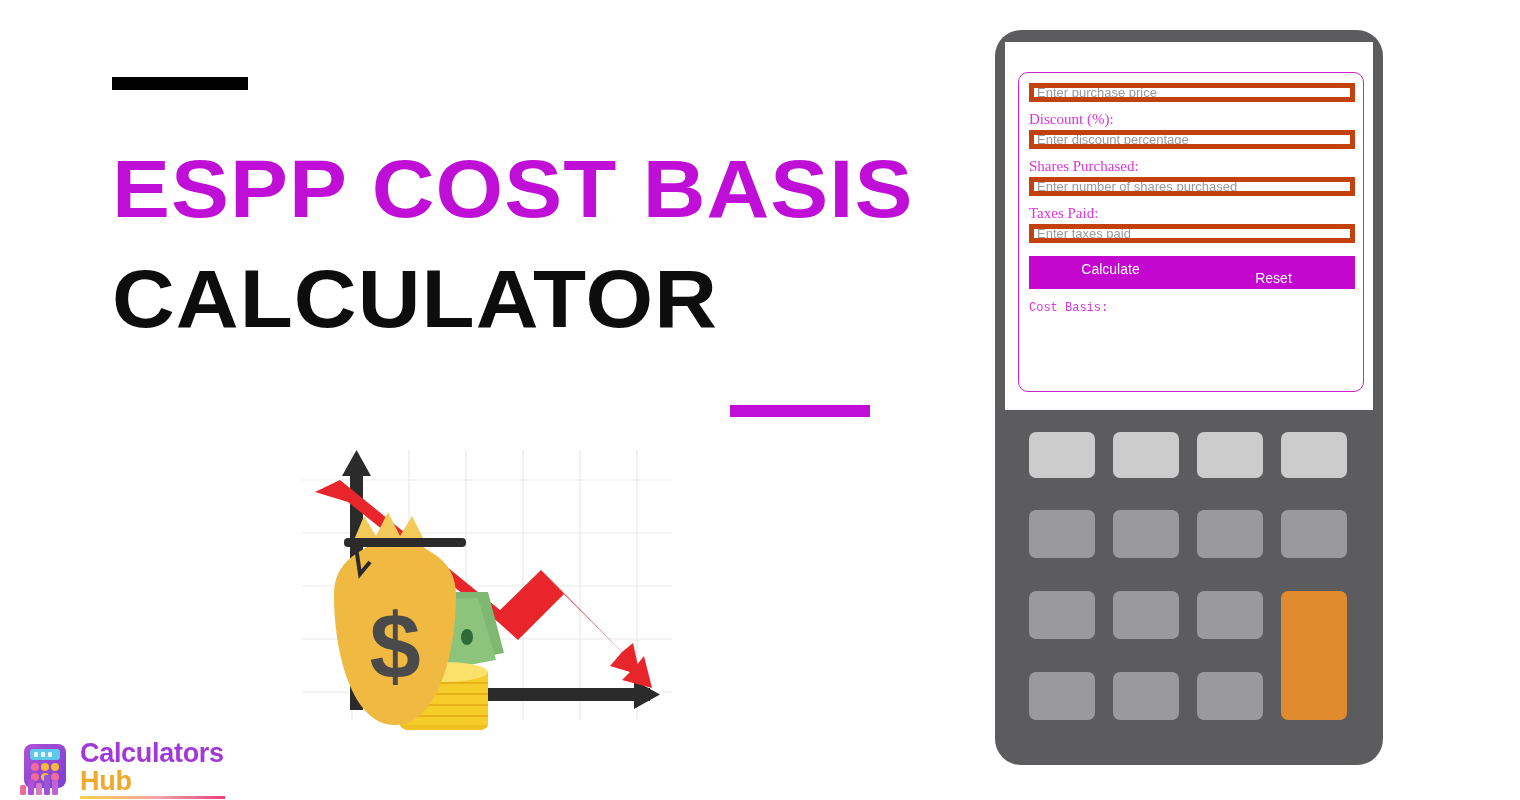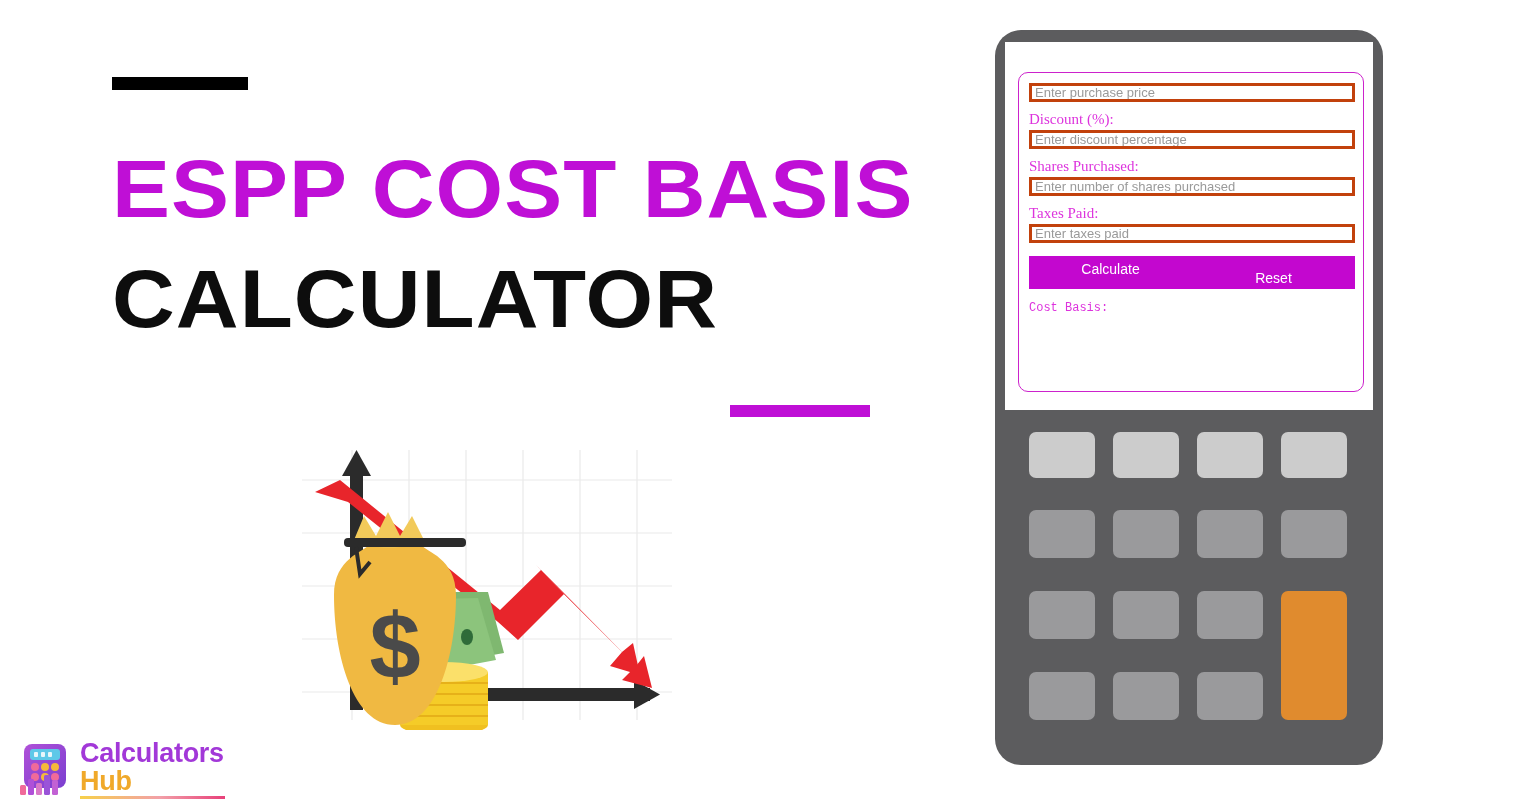--- a/index.html
+++ b/index.html
@@ -135,21 +135,21 @@
     line-height: 17px;
     color: #dd33dd;
     margin: 0 0 2px 0;
   }
 
   .field-input {
     display: block;
     width: 326px;
     height: 19px;
     box-sizing: border-box;
-    border: 3px solid #c2410c;
+    border: 5px solid #c2410c;
     background: #ffffff;
     font-family: "Liberation Sans", sans-serif;
     font-size: 13px;
     color: #222222;
     padding: 0 3px;
     margin: 0 0 9px 0;
     outline: none;
     border-radius: 0;
   }
   .field-input::placeholder { color: #9a9a9a; opacity: 1; }

